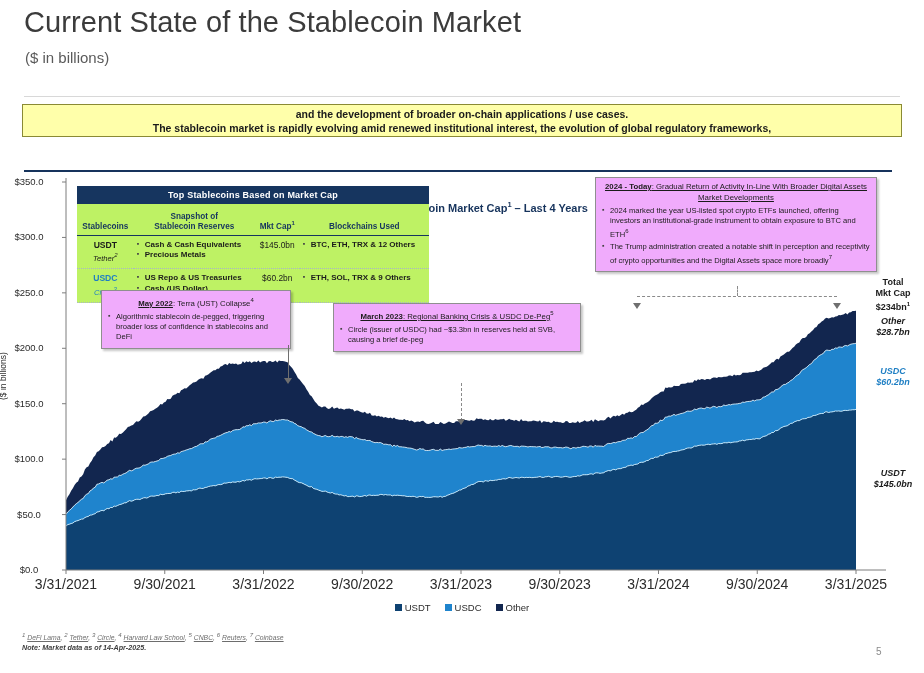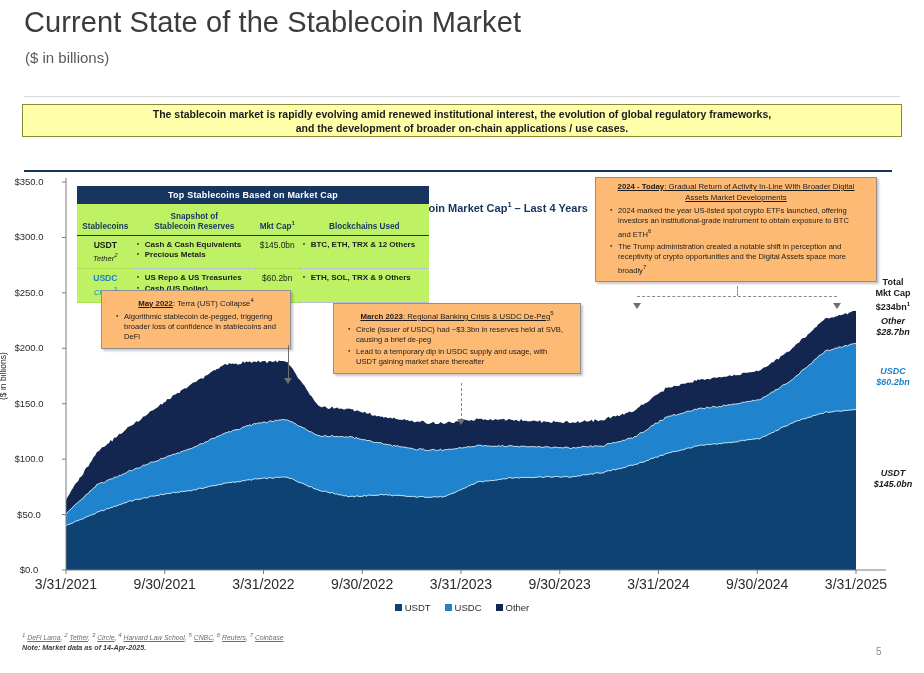--- a/index.html
+++ b/index.html
@@ -102,24 +102,24 @@
   .usdt-c{color:#1b1b1b;}
   .usdc-c{color:#1f7fc4;}
   .mktcap{text-align:center;font-size:8.4px;padding-top:8px;}
   .bul{margin:0;padding:0;list-style:none;font-weight:bold;}
   .bul li{position:relative;padding-left:8px;}
   .bul li:before{content:"▪";position:absolute;left:0;top:-1px;font-size:7px;color:#444;}
   sup{font-size:6px;vertical-align:super;}
 
   
   .callout{
-    position:absolute;background:#fdba74;border:1px solid #8f8f8f;
+    position:absolute;background:#f0abfc;border:1px solid #8f8f8f;
     box-shadow:2px 2px 2px rgba(0,0,0,.22);
     font-size:7.6px;color:#1b1b1b;line-height:10px;
-    padding:4px 14px;box-sizing:border-box;
+    padding:4px 6px;box-sizing:border-box;
   }
   .callout .ch{
     text-align:center;font-size:7.8px;margin-bottom:3px;line-height:10.5px;
   }
   .callout .ch b{text-decoration:underline;}
   .callout .chu{text-decoration:underline;}
   .callout ul{margin:0;padding:0;list-style:none;}
   .callout li{position:relative;padding-left:8px;margin-bottom:2px;}
   .callout li:before{content:"▪";position:absolute;left:0;top:-1px;font-size:7px;color:#444;}
 
@@ -158,22 +158,22 @@
 </head>
 <body>
 
 <div class="slide">
 
   <div class="title">Current State of the Stablecoin Market</div>
   <div class="subtitle">($ in billions)</div>
   <div class="hrule"></div>
 
   <div class="banner">
+    <div>and the development of broader on-chain applications / use cases.</div>
     <div>The stablecoin market is rapidly evolving amid renewed institutional interest, the evolution of global regulatory frameworks,</div>
-    <div>and the development of broader on-chain applications / use cases.</div>
   </div>
 
   <div class="chart-title">
     <span>Historical Stablecoin Market Cap</span><sup>1</sup><span> – Last 4 Years</span>
   </div>
   <div class="chart-rule"></div>
 
   <svg id="chart-svg" width="924" height="673" class="plot-wrap" style="position:absolute;left:0;top:0;">
       <path d="M 66 570 L 67.72 570.00 L 69.43 570.00 L 71.15 570.00 L 72.87 570.00 L 74.59 570.00 L 76.30 570.00 L 78.02 570.00 L 79.74 570.00 L 81.46 570.00 L 83.17 570.00 L 84.89 570.00 L 86.61 570.00 L 88.33 570.00 L 90.04 570.00 L 91.76 570.00 L 93.48 570.00 L 95.20 570.00 L 96.91 570.00 L 98.63 570.00 L 100.35 570.00 L 102.07 570.00 L 103.78 570.00 L 105.50 570.00 L 107.22 570.00 L 108.93 570.00 L 110.65 570.00 L 112.37 570.00 L 114.09 570.00 L 115.80 570.00 L 117.52 570.00 L 119.24 570.00 L 120.96 570.00 L 122.67 570.00 L 124.39 570.00 L 126.11 570.00 L 127.83 570.00 L 129.54 570.00 L 131.26 570.00 L 132.98 570.00 L 134.70 570.00 L 136.41 570.00 L 138.13 570.00 L 139.85 570.00 L 141.57 570.00 L 143.28 570.00 L 145.00 570.00 L 146.72 570.00 L 148.43 570.00 L 150.15 570.00 L 151.87 570.00 L 153.59 570.00 L 155.30 570.00 L 157.02 570.00 L 158.74 570.00 L 160.46 570.00 L 162.17 570.00 L 163.89 570.00 L 165.61 570.00 L 167.33 570.00 L 169.04 570.00 L 170.76 570.00 L 172.48 570.00 L 174.20 570.00 L 175.91 570.00 L 177.63 570.00 L 179.35 570.00 L 181.07 570.00 L 182.78 570.00 L 184.50 570.00 L 186.22 570.00 L 187.93 570.00 L 189.65 570.00 L 191.37 570.00 L 193.09 570.00 L 194.80 570.00 L 196.52 570.00 L 198.24 570.00 L 199.96 570.00 L 201.67 570.00 L 203.39 570.00 L 205.11 570.00 L 206.83 570.00 L 208.54 570.00 L 210.26 570.00 L 211.98 570.00 L 213.70 570.00 L 215.41 570.00 L 217.13 570.00 L 218.85 570.00 L 220.57 570.00 L 222.28 570.00 L 224.00 570.00 L 225.72 570.00 L 227.43 570.00 L 229.15 570.00 L 230.87 570.00 L 232.59 570.00 L 234.30 570.00 L 236.02 570.00 L 237.74 570.00 L 239.46 570.00 L 241.17 570.00 L 242.89 570.00 L 244.61 570.00 L 246.33 570.00 L 248.04 570.00 L 249.76 570.00 L 251.48 570.00 L 253.20 570.00 L 254.91 570.00 L 256.63 570.00 L 258.35 570.00 L 260.07 570.00 L 261.78 570.00 L 263.50 570.00 L 265.22 570.00 L 266.93 570.00 L 268.65 570.00 L 270.37 570.00 L 272.09 570.00 L 273.80 570.00 L 275.52 570.00 L 277.24 570.00 L 278.96 570.00 L 280.67 570.00 L 282.39 570.00 L 284.11 570.00 L 285.83 570.00 L 287.54 570.00 L 289.26 570.00 L 290.98 570.00 L 292.70 570.00 L 294.41 570.00 L 296.13 570.00 L 297.85 570.00 L 299.57 570.00 L 301.28 570.00 L 303.00 570.00 L 304.72 570.00 L 306.43 570.00 L 308.15 570.00 L 309.87 570.00 L 311.59 570.00 L 313.30 570.00 L 315.02 570.00 L 316.74 570.00 L 318.46 570.00 L 320.17 570.00 L 321.89 570.00 L 323.61 570.00 L 325.33 570.00 L 327.04 570.00 L 328.76 570.00 L 330.48 570.00 L 332.20 570.00 L 333.91 570.00 L 335.63 570.00 L 337.35 570.00 L 339.07 570.00 L 340.78 570.00 L 342.50 570.00 L 344.22 570.00 L 345.93 570.00 L 347.65 570.00 L 349.37 570.00 L 351.09 570.00 L 352.80 570.00 L 354.52 570.00 L 356.24 570.00 L 357.96 570.00 L 359.67 570.00 L 361.39 570.00 L 363.11 570.00 L 364.83 570.00 L 366.54 570.00 L 368.26 570.00 L 369.98 570.00 L 371.70 570.00 L 373.41 570.00 L 375.13 570.00 L 376.85 570.00 L 378.57 570.00 L 380.28 570.00 L 382.00 570.00 L 383.72 570.00 L 385.43 570.00 L 387.15 570.00 L 388.87 570.00 L 390.59 570.00 L 392.30 570.00 L 394.02 570.00 L 395.74 570.00 L 397.46 570.00 L 399.17 570.00 L 400.89 570.00 L 402.61 570.00 L 404.33 570.00 L 406.04 570.00 L 407.76 570.00 L 409.48 570.00 L 411.20 570.00 L 412.91 570.00 L 414.63 570.00 L 416.35 570.00 L 418.07 570.00 L 419.78 570.00 L 421.50 570.00 L 423.22 570.00 L 424.93 570.00 L 426.65 570.00 L 428.37 570.00 L 430.09 570.00 L 431.80 570.00 L 433.52 570.00 L 435.24 570.00 L 436.96 570.00 L 438.67 570.00 L 440.39 570.00 L 442.11 570.00 L 443.83 570.00 L 445.54 570.00 L 447.26 570.00 L 448.98 570.00 L 450.70 570.00 L 452.41 570.00 L 454.13 570.00 L 455.85 570.00 L 457.57 570.00 L 459.28 570.00 L 461.00 570.00 L 462.72 570.00 L 464.43 570.00 L 466.15 570.00 L 467.87 570.00 L 469.59 570.00 L 471.30 570.00 L 473.02 570.00 L 474.74 570.00 L 476.46 570.00 L 478.17 570.00 L 479.89 570.00 L 481.61 570.00 L 483.33 570.00 L 485.04 570.00 L 486.76 570.00 L 488.48 570.00 L 490.20 570.00 L 491.91 570.00 L 493.63 570.00 L 495.35 570.00 L 497.07 570.00 L 498.78 570.00 L 500.50 570.00 L 502.22 570.00 L 503.93 570.00 L 505.65 570.00 L 507.37 570.00 L 509.09 570.00 L 510.80 570.00 L 512.52 570.00 L 514.24 570.00 L 515.96 570.00 L 517.67 570.00 L 519.39 570.00 L 521.11 570.00 L 522.83 570.00 L 524.54 570.00 L 526.26 570.00 L 527.98 570.00 L 529.70 570.00 L 531.41 570.00 L 533.13 570.00 L 534.85 570.00 L 536.57 570.00 L 538.28 570.00 L 540.00 570.00 L 541.72 570.00 L 543.43 570.00 L 545.15 570.00 L 546.87 570.00 L 548.59 570.00 L 550.30 570.00 L 552.02 570.00 L 553.74 570.00 L 555.46 570.00 L 557.17 570.00 L 558.89 570.00 L 560.61 570.00 L 562.33 570.00 L 564.04 570.00 L 565.76 570.00 L 567.48 570.00 L 569.20 570.00 L 570.91 570.00 L 572.63 570.00 L 574.35 570.00 L 576.07 570.00 L 577.78 570.00 L 579.50 570.00 L 581.22 570.00 L 582.93 570.00 L 584.65 570.00 L 586.37 570.00 L 588.09 570.00 L 589.80 570.00 L 591.52 570.00 L 593.24 570.00 L 594.96 570.00 L 596.67 570.00 L 598.39 570.00 L 600.11 570.00 L 601.83 570.00 L 603.54 570.00 L 605.26 570.00 L 606.98 570.00 L 608.70 570.00 L 610.41 570.00 L 612.13 570.00 L 613.85 570.00 L 615.57 570.00 L 617.28 570.00 L 619.00 570.00 L 620.72 570.00 L 622.43 570.00 L 624.15 570.00 L 625.87 570.00 L 627.59 570.00 L 629.30 570.00 L 631.02 570.00 L 632.74 570.00 L 634.46 570.00 L 636.17 570.00 L 637.89 570.00 L 639.61 570.00 L 641.33 570.00 L 643.04 570.00 L 644.76 570.00 L 646.48 570.00 L 648.20 570.00 L 649.91 570.00 L 651.63 570.00 L 653.35 570.00 L 655.07 570.00 L 656.78 570.00 L 658.50 570.00 L 660.22 570.00 L 661.93 570.00 L 663.65 570.00 L 665.37 570.00 L 667.09 570.00 L 668.80 570.00 L 670.52 570.00 L 672.24 570.00 L 673.96 570.00 L 675.67 570.00 L 677.39 570.00 L 679.11 570.00 L 680.83 570.00 L 682.54 570.00 L 684.26 570.00 L 685.98 570.00 L 687.70 570.00 L 689.41 570.00 L 691.13 570.00 L 692.85 570.00 L 694.57 570.00 L 696.28 570.00 L 698.00 570.00 L 699.72 570.00 L 701.43 570.00 L 703.15 570.00 L 704.87 570.00 L 706.59 570.00 L 708.30 570.00 L 710.02 570.00 L 711.74 570.00 L 713.46 570.00 L 715.17 570.00 L 716.89 570.00 L 718.61 570.00 L 720.33 570.00 L 722.04 570.00 L 723.76 570.00 L 725.48 570.00 L 727.20 570.00 L 728.91 570.00 L 730.63 570.00 L 732.35 570.00 L 734.07 570.00 L 735.78 570.00 L 737.50 570.00 L 739.22 570.00 L 740.93 570.00 L 742.65 570.00 L 744.37 570.00 L 746.09 570.00 L 747.80 570.00 L 749.52 570.00 L 751.24 570.00 L 752.96 570.00 L 754.67 570.00 L 756.39 570.00 L 758.11 570.00 L 759.83 570.00 L 761.54 570.00 L 763.26 570.00 L 764.98 570.00 L 766.70 570.00 L 768.41 570.00 L 770.13 570.00 L 771.85 570.00 L 773.57 570.00 L 775.28 570.00 L 777.00 570.00 L 778.72 570.00 L 780.43 570.00 L 782.15 570.00 L 783.87 570.00 L 785.59 570.00 L 787.30 570.00 L 789.02 570.00 L 790.74 570.00 L 792.46 570.00 L 794.17 570.00 L 795.89 570.00 L 797.61 570.00 L 799.33 570.00 L 801.04 570.00 L 802.76 570.00 L 804.48 570.00 L 806.20 570.00 L 807.91 570.00 L 809.63 570.00 L 811.35 570.00 L 813.07 570.00 L 814.78 570.00 L 816.50 570.00 L 818.22 570.00 L 819.93 570.00 L 821.65 570.00 L 823.37 570.00 L 825.09 570.00 L 826.80 570.00 L 828.52 570.00 L 830.24 570.00 L 831.96 570.00 L 833.67 570.00 L 835.39 570.00 L 837.11 570.00 L 838.83 570.00 L 840.54 570.00 L 842.26 570.00 L 843.98 570.00 L 845.70 570.00 L 847.41 570.00 L 849.13 570.00 L 850.85 570.00 L 852.57 570.00 L 854.28 570.00 L 856.00 570.00 L 856.00 409.42 L 854.28 409.76 L 852.57 409.78 L 850.85 410.04 L 849.13 410.10 L 847.41 410.56 L 845.70 410.40 L 843.98 410.41 L 842.26 411.10 L 840.54 411.23 L 838.83 410.91 L 837.11 411.11 L 835.39 410.97 L 833.67 411.59 L 831.96 411.90 L 830.24 412.05 L 828.52 412.54 L 826.80 411.84 L 825.09 411.99 L 823.37 413.41 L 821.65 413.48 L 819.93 413.68 L 818.22 414.21 L 816.50 415.03 L 814.78 415.46 L 813.07 415.57 L 811.35 416.86 L 809.63 417.27 L 807.91 417.43 L 806.20 418.54 L 804.48 418.74 L 802.76 418.85 L 801.04 419.54 L 799.33 420.68 L 797.61 420.61 L 795.89 421.28 L 794.17 421.95 L 792.46 423.14 L 790.74 423.37 L 789.02 424.58 L 787.30 425.79 L 785.59 426.14 L 783.87 426.48 L 782.15 427.36 L 780.43 428.08 L 778.72 429.90 L 777.00 430.61 L 775.28 430.68 L 773.57 432.49 L 771.85 432.51 L 770.13 433.85 L 768.41 434.19 L 766.70 435.59 L 764.98 436.14 L 763.26 436.49 L 761.54 437.52 L 759.83 438.81 L 758.11 438.76 L 756.39 438.48 L 754.67 439.13 L 752.96 438.98 L 751.24 439.55 L 749.52 439.48 L 747.80 439.79 L 746.09 439.92 L 744.37 440.79 L 742.65 440.11 L 740.93 440.89 L 739.22 440.96 L 737.50 441.82 L 735.78 441.97 L 734.07 441.99 L 732.35 442.36 L 730.63 442.81 L 728.91 442.18 L 727.20 442.87 L 725.48 442.76 L 723.76 442.78 L 722.04 443.47 L 720.33 443.67 L 718.61 443.50 L 716.89 444.36 L 715.17 443.74 L 713.46 443.95 L 711.74 444.07 L 710.02 444.76 L 708.30 444.18 L 706.59 444.47 L 704.87 445.08 L 703.15 445.14 L 701.43 445.00 L 699.72 445.25 L 698.00 445.64 L 696.28 446.16 L 694.57 446.09 L 692.85 447.23 L 691.13 448.08 L 689.41 447.88 L 687.70 448.03 L 685.98 448.55 L 684.26 449.49 L 682.54 449.85 L 680.83 450.12 L 679.11 450.84 L 677.39 451.08 L 675.67 451.47 L 673.96 451.41 L 672.24 451.86 L 670.52 452.61 L 668.80 452.79 L 667.09 453.31 L 665.37 453.71 L 663.65 455.00 L 661.93 455.56 L 660.22 455.19 L 658.50 456.78 L 656.78 457.22 L 655.07 457.06 L 653.35 458.41 L 651.63 458.39 L 649.91 459.14 L 648.20 460.48 L 646.48 460.64 L 644.76 461.64 L 643.04 462.28 L 641.33 462.24 L 639.61 462.62 L 637.89 463.99 L 636.17 464.26 L 634.46 464.55 L 632.74 465.48 L 631.02 465.03 L 629.30 465.70 L 627.59 465.93 L 625.87 467.22 L 624.15 467.45 L 622.43 467.92 L 620.72 468.63 L 619.00 468.65 L 617.28 468.98 L 615.57 469.87 L 613.85 469.29 L 612.13 469.89 L 610.41 470.87 L 608.70 470.56 L 606.98 471.02 L 605.26 471.68 L 603.54 472.82 L 601.83 473.01 L 600.11 473.34 L 598.39 472.95 L 596.67 472.84 L 594.96 473.05 L 593.24 474.34 L 591.52 473.87 L 589.80 473.92 L 588.09 474.65 L 586.37 474.76 L 584.65 474.78 L 582.93 474.76 L 581.22 475.46 L 579.50 476.12 L 577.78 475.75 L 576.07 476.54 L 574.35 476.46 L 572.63 476.78 L 570.91 477.19 L 569.20 477.21 L 567.48 476.76 L 565.76 476.42 L 564.04 476.69 L 562.33 477.10 L 560.61 477.13 L 558.89 476.77 L 557.17 476.39 L 555.46 476.50 L 553.74 476.79 L 552.02 477.39 L 550.30 476.94 L 548.59 476.28 L 546.87 476.73 L 545.15 476.80 L 543.43 477.44 L 541.72 477.29 L 540.00 476.53 L 538.28 476.96 L 536.57 477.27 L 534.85 477.32 L 533.13 477.64 L 531.41 477.62 L 529.70 477.32 L 527.98 477.52 L 526.26 477.33 L 524.54 477.69 L 522.83 477.35 L 521.11 477.25 L 519.39 478.03 L 517.67 477.77 L 515.96 477.49 L 514.24 477.86 L 512.52 478.21 L 510.80 477.82 L 509.09 477.38 L 507.37 478.29 L 505.65 478.98 L 503.93 478.72 L 502.22 478.90 L 500.50 479.44 L 498.78 479.33 L 497.07 480.10 L 495.35 480.11 L 493.63 480.45 L 491.91 480.64 L 490.20 480.27 L 488.48 481.17 L 486.76 480.94 L 485.04 480.68 L 483.33 482.02 L 481.61 481.46 L 479.89 481.49 L 478.17 481.67 L 476.46 482.48 L 474.74 483.64 L 473.02 484.45 L 471.30 484.61 L 469.59 485.67 L 467.87 486.12 L 466.15 487.62 L 464.43 488.18 L 462.72 488.73 L 461.00 489.96 L 459.28 490.11 L 457.57 491.21 L 455.85 491.97 L 454.13 492.90 L 452.41 493.44 L 450.70 493.91 L 448.98 494.76 L 447.26 495.30 L 445.54 496.35 L 443.83 496.44 L 442.11 497.31 L 440.39 496.30 L 438.67 496.94 L 436.96 496.94 L 435.24 496.78 L 433.52 496.78 L 431.80 497.13 L 430.09 497.38 L 428.37 497.36 L 426.65 497.29 L 424.93 497.35 L 423.22 496.33 L 421.50 496.67 L 419.78 496.35 L 418.07 497.10 L 416.35 497.32 L 414.63 496.57 L 412.91 496.28 L 411.20 496.65 L 409.48 496.38 L 407.76 496.55 L 406.04 496.22 L 404.33 495.81 L 402.61 495.79 L 400.89 495.58 L 399.17 495.41 L 397.46 495.17 L 395.74 495.43 L 394.02 495.12 L 392.30 495.92 L 390.59 494.95 L 388.87 494.95 L 387.15 494.97 L 385.43 494.51 L 383.72 495.05 L 382.00 494.42 L 380.28 494.45 L 378.57 495.16 L 376.85 495.24 L 375.13 495.44 L 373.41 495.25 L 371.70 495.56 L 369.98 494.93 L 368.26 495.16 L 366.54 496.18 L 364.83 495.45 L 363.11 496.04 L 361.39 496.46 L 359.67 496.64 L 357.96 496.02 L 356.24 495.85 L 354.52 496.99 L 352.80 496.14 L 351.09 496.31 L 349.37 496.57 L 347.65 496.63 L 345.93 495.56 L 344.22 495.97 L 342.50 495.33 L 340.78 494.79 L 339.07 494.98 L 337.35 494.06 L 335.63 494.10 L 333.91 493.56 L 332.20 492.42 L 330.48 493.03 L 328.76 492.62 L 327.04 491.96 L 325.33 491.04 L 323.61 491.34 L 321.89 491.33 L 320.17 490.67 L 318.46 490.06 L 316.74 489.28 L 315.02 488.94 L 313.30 488.40 L 311.59 486.58 L 309.87 486.92 L 308.15 486.23 L 306.43 485.18 L 304.72 484.43 L 303.00 483.51 L 301.28 482.75 L 299.57 482.67 L 297.85 481.96 L 296.13 480.90 L 294.41 480.02 L 292.70 478.72 L 290.98 478.61 L 289.26 478.25 L 287.54 477.40 L 285.83 477.21 L 284.11 476.98 L 282.39 476.90 L 280.67 477.21 L 278.96 477.17 L 277.24 477.47 L 275.52 477.09 L 273.80 478.25 L 272.09 478.16 L 270.37 477.57 L 268.65 477.79 L 266.93 478.87 L 265.22 477.92 L 263.50 477.98 L 261.78 478.52 L 260.07 478.62 L 258.35 478.85 L 256.63 478.93 L 254.91 478.66 L 253.20 479.22 L 251.48 480.20 L 249.76 479.60 L 248.04 479.98 L 246.33 479.90 L 244.61 481.01 L 242.89 480.42 L 241.17 481.30 L 239.46 481.93 L 237.74 481.49 L 236.02 482.13 L 234.30 482.14 L 232.59 481.91 L 230.87 482.74 L 229.15 482.39 L 227.43 482.85 L 225.72 483.15 L 224.00 483.00 L 222.28 484.17 L 220.57 484.65 L 218.85 484.52 L 217.13 485.03 L 215.41 485.79 L 213.70 485.56 L 211.98 485.91 L 210.26 486.10 L 208.54 486.56 L 206.83 487.29 L 205.11 487.47 L 203.39 488.37 L 201.67 488.51 L 199.96 488.01 L 198.24 488.56 L 196.52 489.64 L 194.80 489.88 L 193.09 489.76 L 191.37 490.93 L 189.65 490.61 L 187.93 490.87 L 186.22 490.93 L 184.50 491.41 L 182.78 491.49 L 181.07 491.18 L 179.35 492.52 L 177.63 492.01 L 175.91 492.94 L 174.20 492.18 L 172.48 492.44 L 170.76 493.48 L 169.04 493.44 L 167.33 493.59 L 165.61 493.80 L 163.89 494.38 L 162.17 494.68 L 160.46 494.19 L 158.74 495.57 L 157.02 495.42 L 155.30 495.96 L 153.59 496.16 L 151.87 496.00 L 150.15 496.27 L 148.43 497.30 L 146.72 498.08 L 145.00 497.65 L 143.28 497.93 L 141.57 498.67 L 139.85 499.54 L 138.13 499.22 L 136.41 499.32 L 134.70 499.77 L 132.98 500.76 L 131.26 501.14 L 129.54 500.63 L 127.83 501.58 L 126.11 502.82 L 124.39 502.87 L 122.67 503.67 L 120.96 504.32 L 119.24 504.69 L 117.52 505.56 L 115.80 506.36 L 114.09 506.07 L 112.37 507.59 L 110.65 507.45 L 108.93 508.71 L 107.22 508.45 L 105.50 509.43 L 103.78 510.74 L 102.07 510.36 L 100.35 510.94 L 98.63 511.74 L 96.91 512.05 L 95.20 513.69 L 93.48 514.18 L 91.76 515.01 L 90.04 515.11 L 88.33 516.38 L 86.61 516.85 L 84.89 517.59 L 83.17 519.01 L 81.46 519.12 L 79.74 519.84 L 78.02 520.59 L 76.30 521.01 L 74.59 521.65 L 72.87 523.04 L 71.15 523.54 L 69.43 524.13 L 67.72 524.64 L 66.00 526.04 Z" fill="#0e4272"></path>
       <path d="M 66 526.0438037169852 L 67.72 524.64 L 69.43 524.13 L 71.15 523.54 L 72.87 523.04 L 74.59 521.65 L 76.30 521.01 L 78.02 520.59 L 79.74 519.84 L 81.46 519.12 L 83.17 519.01 L 84.89 517.59 L 86.61 516.85 L 88.33 516.38 L 90.04 515.11 L 91.76 515.01 L 93.48 514.18 L 95.20 513.69 L 96.91 512.05 L 98.63 511.74 L 100.35 510.94 L 102.07 510.36 L 103.78 510.74 L 105.50 509.43 L 107.22 508.45 L 108.93 508.71 L 110.65 507.45 L 112.37 507.59 L 114.09 506.07 L 115.80 506.36 L 117.52 505.56 L 119.24 504.69 L 120.96 504.32 L 122.67 503.67 L 124.39 502.87 L 126.11 502.82 L 127.83 501.58 L 129.54 500.63 L 131.26 501.14 L 132.98 500.76 L 134.70 499.77 L 136.41 499.32 L 138.13 499.22 L 139.85 499.54 L 141.57 498.67 L 143.28 497.93 L 145.00 497.65 L 146.72 498.08 L 148.43 497.30 L 150.15 496.27 L 151.87 496.00 L 153.59 496.16 L 155.30 495.96 L 157.02 495.42 L 158.74 495.57 L 160.46 494.19 L 162.17 494.68 L 163.89 494.38 L 165.61 493.80 L 167.33 493.59 L 169.04 493.44 L 170.76 493.48 L 172.48 492.44 L 174.20 492.18 L 175.91 492.94 L 177.63 492.01 L 179.35 492.52 L 181.07 491.18 L 182.78 491.49 L 184.50 491.41 L 186.22 490.93 L 187.93 490.87 L 189.65 490.61 L 191.37 490.93 L 193.09 489.76 L 194.80 489.88 L 196.52 489.64 L 198.24 488.56 L 199.96 488.01 L 201.67 488.51 L 203.39 488.37 L 205.11 487.47 L 206.83 487.29 L 208.54 486.56 L 210.26 486.10 L 211.98 485.91 L 213.70 485.56 L 215.41 485.79 L 217.13 485.03 L 218.85 484.52 L 220.57 484.65 L 222.28 484.17 L 224.00 483.00 L 225.72 483.15 L 227.43 482.85 L 229.15 482.39 L 230.87 482.74 L 232.59 481.91 L 234.30 482.14 L 236.02 482.13 L 237.74 481.49 L 239.46 481.93 L 241.17 481.30 L 242.89 480.42 L 244.61 481.01 L 246.33 479.90 L 248.04 479.98 L 249.76 479.60 L 251.48 480.20 L 253.20 479.22 L 254.91 478.66 L 256.63 478.93 L 258.35 478.85 L 260.07 478.62 L 261.78 478.52 L 263.50 477.98 L 265.22 477.92 L 266.93 478.87 L 268.65 477.79 L 270.37 477.57 L 272.09 478.16 L 273.80 478.25 L 275.52 477.09 L 277.24 477.47 L 278.96 477.17 L 280.67 477.21 L 282.39 476.90 L 284.11 476.98 L 285.83 477.21 L 287.54 477.40 L 289.26 478.25 L 290.98 478.61 L 292.70 478.72 L 294.41 480.02 L 296.13 480.90 L 297.85 481.96 L 299.57 482.67 L 301.28 482.75 L 303.00 483.51 L 304.72 484.43 L 306.43 485.18 L 308.15 486.23 L 309.87 486.92 L 311.59 486.58 L 313.30 488.40 L 315.02 488.94 L 316.74 489.28 L 318.46 490.06 L 320.17 490.67 L 321.89 491.33 L 323.61 491.34 L 325.33 491.04 L 327.04 491.96 L 328.76 492.62 L 330.48 493.03 L 332.20 492.42 L 333.91 493.56 L 335.63 494.10 L 337.35 494.06 L 339.07 494.98 L 340.78 494.79 L 342.50 495.33 L 344.22 495.97 L 345.93 495.56 L 347.65 496.63 L 349.37 496.57 L 351.09 496.31 L 352.80 496.14 L 354.52 496.99 L 356.24 495.85 L 357.96 496.02 L 359.67 496.64 L 361.39 496.46 L 363.11 496.04 L 364.83 495.45 L 366.54 496.18 L 368.26 495.16 L 369.98 494.93 L 371.70 495.56 L 373.41 495.25 L 375.13 495.44 L 376.85 495.24 L 378.57 495.16 L 380.28 494.45 L 382.00 494.42 L 383.72 495.05 L 385.43 494.51 L 387.15 494.97 L 388.87 494.95 L 390.59 494.95 L 392.30 495.92 L 394.02 495.12 L 395.74 495.43 L 397.46 495.17 L 399.17 495.41 L 400.89 495.58 L 402.61 495.79 L 404.33 495.81 L 406.04 496.22 L 407.76 496.55 L 409.48 496.38 L 411.20 496.65 L 412.91 496.28 L 414.63 496.57 L 416.35 497.32 L 418.07 497.10 L 419.78 496.35 L 421.50 496.67 L 423.22 496.33 L 424.93 497.35 L 426.65 497.29 L 428.37 497.36 L 430.09 497.38 L 431.80 497.13 L 433.52 496.78 L 435.24 496.78 L 436.96 496.94 L 438.67 496.94 L 440.39 496.30 L 442.11 497.31 L 443.83 496.44 L 445.54 496.35 L 447.26 495.30 L 448.98 494.76 L 450.70 493.91 L 452.41 493.44 L 454.13 492.90 L 455.85 491.97 L 457.57 491.21 L 459.28 490.11 L 461.00 489.96 L 462.72 488.73 L 464.43 488.18 L 466.15 487.62 L 467.87 486.12 L 469.59 485.67 L 471.30 484.61 L 473.02 484.45 L 474.74 483.64 L 476.46 482.48 L 478.17 481.67 L 479.89 481.49 L 481.61 481.46 L 483.33 482.02 L 485.04 480.68 L 486.76 480.94 L 488.48 481.17 L 490.20 480.27 L 491.91 480.64 L 493.63 480.45 L 495.35 480.11 L 497.07 480.10 L 498.78 479.33 L 500.50 479.44 L 502.22 478.90 L 503.93 478.72 L 505.65 478.98 L 507.37 478.29 L 509.09 477.38 L 510.80 477.82 L 512.52 478.21 L 514.24 477.86 L 515.96 477.49 L 517.67 477.77 L 519.39 478.03 L 521.11 477.25 L 522.83 477.35 L 524.54 477.69 L 526.26 477.33 L 527.98 477.52 L 529.70 477.32 L 531.41 477.62 L 533.13 477.64 L 534.85 477.32 L 536.57 477.27 L 538.28 476.96 L 540.00 476.53 L 541.72 477.29 L 543.43 477.44 L 545.15 476.80 L 546.87 476.73 L 548.59 476.28 L 550.30 476.94 L 552.02 477.39 L 553.74 476.79 L 555.46 476.50 L 557.17 476.39 L 558.89 476.77 L 560.61 477.13 L 562.33 477.10 L 564.04 476.69 L 565.76 476.42 L 567.48 476.76 L 569.20 477.21 L 570.91 477.19 L 572.63 476.78 L 574.35 476.46 L 576.07 476.54 L 577.78 475.75 L 579.50 476.12 L 581.22 475.46 L 582.93 474.76 L 584.65 474.78 L 586.37 474.76 L 588.09 474.65 L 589.80 473.92 L 591.52 473.87 L 593.24 474.34 L 594.96 473.05 L 596.67 472.84 L 598.39 472.95 L 600.11 473.34 L 601.83 473.01 L 603.54 472.82 L 605.26 471.68 L 606.98 471.02 L 608.70 470.56 L 610.41 470.87 L 612.13 469.89 L 613.85 469.29 L 615.57 469.87 L 617.28 468.98 L 619.00 468.65 L 620.72 468.63 L 622.43 467.92 L 624.15 467.45 L 625.87 467.22 L 627.59 465.93 L 629.30 465.70 L 631.02 465.03 L 632.74 465.48 L 634.46 464.55 L 636.17 464.26 L 637.89 463.99 L 639.61 462.62 L 641.33 462.24 L 643.04 462.28 L 644.76 461.64 L 646.48 460.64 L 648.20 460.48 L 649.91 459.14 L 651.63 458.39 L 653.35 458.41 L 655.07 457.06 L 656.78 457.22 L 658.50 456.78 L 660.22 455.19 L 661.93 455.56 L 663.65 455.00 L 665.37 453.71 L 667.09 453.31 L 668.80 452.79 L 670.52 452.61 L 672.24 451.86 L 673.96 451.41 L 675.67 451.47 L 677.39 451.08 L 679.11 450.84 L 680.83 450.12 L 682.54 449.85 L 684.26 449.49 L 685.98 448.55 L 687.70 448.03 L 689.41 447.88 L 691.13 448.08 L 692.85 447.23 L 694.57 446.09 L 696.28 446.16 L 698.00 445.64 L 699.72 445.25 L 701.43 445.00 L 703.15 445.14 L 704.87 445.08 L 706.59 444.47 L 708.30 444.18 L 710.02 444.76 L 711.74 444.07 L 713.46 443.95 L 715.17 443.74 L 716.89 444.36 L 718.61 443.50 L 720.33 443.67 L 722.04 443.47 L 723.76 442.78 L 725.48 442.76 L 727.20 442.87 L 728.91 442.18 L 730.63 442.81 L 732.35 442.36 L 734.07 441.99 L 735.78 441.97 L 737.50 441.82 L 739.22 440.96 L 740.93 440.89 L 742.65 440.11 L 744.37 440.79 L 746.09 439.92 L 747.80 439.79 L 749.52 439.48 L 751.24 439.55 L 752.96 438.98 L 754.67 439.13 L 756.39 438.48 L 758.11 438.76 L 759.83 438.81 L 761.54 437.52 L 763.26 436.49 L 764.98 436.14 L 766.70 435.59 L 768.41 434.19 L 770.13 433.85 L 771.85 432.51 L 773.57 432.49 L 775.28 430.68 L 777.00 430.61 L 778.72 429.90 L 780.43 428.08 L 782.15 427.36 L 783.87 426.48 L 785.59 426.14 L 787.30 425.79 L 789.02 424.58 L 790.74 423.37 L 792.46 423.14 L 794.17 421.95 L 795.89 421.28 L 797.61 420.61 L 799.33 420.68 L 801.04 419.54 L 802.76 418.85 L 804.48 418.74 L 806.20 418.54 L 807.91 417.43 L 809.63 417.27 L 811.35 416.86 L 813.07 415.57 L 814.78 415.46 L 816.50 415.03 L 818.22 414.21 L 819.93 413.68 L 821.65 413.48 L 823.37 413.41 L 825.09 411.99 L 826.80 411.84 L 828.52 412.54 L 830.24 412.05 L 831.96 411.90 L 833.67 411.59 L 835.39 410.97 L 837.11 411.11 L 838.83 410.91 L 840.54 411.23 L 842.26 411.10 L 843.98 410.41 L 845.70 410.40 L 847.41 410.56 L 849.13 410.10 L 850.85 410.04 L 852.57 409.78 L 854.28 409.76 L 856.00 409.42 L 856.00 343.26 L 854.28 343.64 L 852.57 343.85 L 850.85 344.18 L 849.13 344.99 L 847.41 346.00 L 845.70 345.44 L 843.98 346.05 L 842.26 347.36 L 840.54 347.07 L 838.83 346.97 L 837.11 348.27 L 835.39 347.92 L 833.67 349.29 L 831.96 349.30 L 830.24 350.49 L 828.52 350.36 L 826.80 350.04 L 825.09 350.96 L 823.37 353.35 L 821.65 354.34 L 819.93 355.22 L 818.22 356.27 L 816.50 358.55 L 814.78 359.40 L 813.07 361.36 L 811.35 363.67 L 809.63 364.46 L 807.91 366.15 L 806.20 367.68 L 804.48 368.83 L 802.76 369.72 L 801.04 371.26 L 799.33 374.11 L 797.61 375.04 L 795.89 376.21 L 794.17 377.91 L 792.46 379.71 L 790.74 380.41 L 789.02 382.20 L 787.30 383.07 L 785.59 384.33 L 783.87 384.47 L 782.15 385.61 L 780.43 387.05 L 778.72 388.86 L 777.00 389.46 L 775.28 389.77 L 773.57 392.12 L 771.85 391.88 L 770.13 393.37 L 768.41 394.84 L 766.70 395.60 L 764.98 396.88 L 763.26 397.03 L 761.54 398.99 L 759.83 399.72 L 758.11 399.89 L 756.39 399.94 L 754.67 400.96 L 752.96 400.08 L 751.24 401.20 L 749.52 401.39 L 747.80 401.53 L 746.09 401.84 L 744.37 402.37 L 742.65 402.11 L 740.93 403.22 L 739.22 403.41 L 737.50 403.87 L 735.78 403.97 L 734.07 404.06 L 732.35 404.29 L 730.63 404.94 L 728.91 404.57 L 727.20 405.19 L 725.48 405.59 L 723.76 404.97 L 722.04 406.39 L 720.33 406.78 L 718.61 406.46 L 716.89 407.60 L 715.17 406.70 L 713.46 406.34 L 711.74 407.20 L 710.02 408.15 L 708.30 407.46 L 706.59 407.16 L 704.87 408.63 L 703.15 408.58 L 701.43 408.04 L 699.72 408.19 L 698.00 408.81 L 696.28 409.67 L 694.57 409.05 L 692.85 410.47 L 691.13 411.19 L 689.41 411.28 L 687.70 411.08 L 685.98 411.81 L 684.26 412.75 L 682.54 413.23 L 680.83 413.59 L 679.11 414.17 L 677.39 414.64 L 675.67 415.35 L 673.96 414.38 L 672.24 415.43 L 670.52 416.18 L 668.80 416.07 L 667.09 417.10 L 665.37 417.04 L 663.65 419.67 L 661.93 420.62 L 660.22 420.08 L 658.50 422.82 L 656.78 423.28 L 655.07 423.19 L 653.35 425.37 L 651.63 425.60 L 649.91 427.42 L 648.20 429.04 L 646.48 430.13 L 644.76 431.23 L 643.04 432.56 L 641.33 432.51 L 639.61 433.30 L 637.89 434.91 L 636.17 436.62 L 634.46 436.55 L 632.74 438.30 L 631.02 437.89 L 629.30 438.43 L 627.59 438.34 L 625.87 439.94 L 624.15 440.23 L 622.43 440.40 L 620.72 441.58 L 619.00 441.63 L 617.28 441.95 L 615.57 442.81 L 613.85 442.41 L 612.13 443.11 L 610.41 443.59 L 608.70 443.40 L 606.98 443.89 L 605.26 445.25 L 603.54 446.57 L 601.83 446.17 L 600.11 446.13 L 598.39 446.01 L 596.67 446.14 L 594.96 445.40 L 593.24 447.17 L 591.52 446.06 L 589.80 445.94 L 588.09 447.18 L 586.37 446.68 L 584.65 446.42 L 582.93 446.25 L 581.22 447.03 L 579.50 447.56 L 577.78 447.31 L 576.07 448.13 L 574.35 447.63 L 572.63 447.69 L 570.91 448.84 L 569.20 448.02 L 567.48 447.29 L 565.76 447.02 L 564.04 447.70 L 562.33 447.97 L 560.61 447.59 L 558.89 447.72 L 557.17 447.47 L 555.46 447.07 L 553.74 447.17 L 552.02 448.00 L 550.30 447.66 L 548.59 446.82 L 546.87 446.84 L 545.15 446.72 L 543.43 447.29 L 541.72 447.57 L 540.00 446.49 L 538.28 446.72 L 536.57 447.02 L 534.85 446.72 L 533.13 446.74 L 531.41 446.62 L 529.70 446.51 L 527.98 447.04 L 526.26 446.53 L 524.54 446.28 L 522.83 446.13 L 521.11 446.07 L 519.39 447.03 L 517.67 446.33 L 515.96 446.37 L 514.24 446.44 L 512.52 446.02 L 510.80 445.43 L 509.09 445.77 L 507.37 446.37 L 505.65 446.69 L 503.93 446.25 L 502.22 445.44 L 500.50 446.42 L 498.78 445.56 L 497.07 446.41 L 495.35 446.17 L 493.63 446.21 L 491.91 446.50 L 490.20 445.88 L 488.48 446.03 L 486.76 445.97 L 485.04 445.31 L 483.33 446.29 L 481.61 445.38 L 479.89 445.40 L 478.17 444.99 L 476.46 445.66 L 474.74 446.53 L 473.02 446.61 L 471.30 446.71 L 469.59 447.03 L 467.87 446.50 L 466.15 447.25 L 464.43 447.43 L 462.72 447.91 L 461.00 447.98 L 459.28 447.53 L 457.57 448.50 L 455.85 448.74 L 454.13 448.90 L 452.41 449.09 L 450.70 449.49 L 448.98 449.02 L 447.26 449.51 L 445.54 449.66 L 443.83 449.93 L 442.11 450.54 L 440.39 449.07 L 438.67 450.34 L 436.96 450.35 L 435.24 450.27 L 433.52 449.34 L 431.80 449.62 L 430.09 450.22 L 428.37 450.51 L 426.65 450.50 L 424.93 450.32 L 423.22 448.94 L 421.50 449.13 L 419.78 448.56 L 418.07 449.65 L 416.35 450.06 L 414.63 449.37 L 412.91 448.84 L 411.20 448.25 L 409.48 448.03 L 407.76 447.94 L 406.04 447.44 L 404.33 447.15 L 402.61 447.01 L 400.89 446.82 L 399.17 446.71 L 397.46 445.49 L 395.74 446.32 L 394.02 445.04 L 392.30 446.50 L 390.59 444.66 L 388.87 444.88 L 387.15 444.36 L 385.43 444.17 L 383.72 444.34 L 382.00 443.21 L 380.28 442.55 L 378.57 442.73 L 376.85 442.42 L 375.13 442.66 L 373.41 442.17 L 371.70 441.60 L 369.98 440.48 L 368.26 440.48 L 366.54 440.52 L 364.83 439.56 L 363.11 439.84 L 361.39 439.41 L 359.67 438.98 L 357.96 438.61 L 356.24 437.42 L 354.52 438.61 L 352.80 437.01 L 351.09 436.70 L 349.37 436.51 L 347.65 437.35 L 345.93 436.69 L 344.22 437.33 L 342.50 436.45 L 340.78 436.40 L 339.07 437.05 L 337.35 436.31 L 335.63 436.67 L 333.91 436.67 L 332.20 435.32 L 330.48 436.39 L 328.76 436.70 L 327.04 436.49 L 325.33 435.44 L 323.61 436.13 L 321.89 436.79 L 320.17 435.84 L 318.46 435.50 L 316.74 435.00 L 315.02 434.16 L 313.30 433.33 L 311.59 431.97 L 309.87 431.71 L 308.15 430.73 L 306.43 429.76 L 304.72 428.34 L 303.00 427.84 L 301.28 426.72 L 299.57 426.32 L 297.85 425.76 L 296.13 424.02 L 294.41 423.37 L 292.70 422.06 L 290.98 421.80 L 289.26 420.92 L 287.54 419.97 L 285.83 420.04 L 284.11 419.68 L 282.39 419.52 L 280.67 419.93 L 278.96 420.03 L 277.24 420.69 L 275.52 420.00 L 273.80 421.51 L 272.09 421.42 L 270.37 420.81 L 268.65 421.59 L 266.93 423.07 L 265.22 422.17 L 263.50 422.07 L 261.78 422.83 L 260.07 423.04 L 258.35 422.90 L 256.63 423.66 L 254.91 423.81 L 253.20 423.82 L 251.48 425.66 L 249.76 424.75 L 248.04 425.82 L 246.33 425.68 L 244.61 427.02 L 242.89 426.83 L 241.17 428.55 L 239.46 429.50 L 237.74 429.67 L 236.02 429.69 L 234.30 430.01 L 232.59 430.56 L 230.87 432.13 L 229.15 431.48 L 227.43 432.42 L 225.72 432.80 L 224.00 433.48 L 222.28 434.43 L 220.57 435.34 L 218.85 436.07 L 217.13 436.36 L 215.41 437.86 L 213.70 438.20 L 211.98 438.68 L 210.26 439.11 L 208.54 440.94 L 206.83 441.94 L 205.11 441.86 L 203.39 443.80 L 201.67 443.73 L 199.96 443.93 L 198.24 445.32 L 196.52 446.34 L 194.80 446.74 L 193.09 447.66 L 191.37 448.61 L 189.65 448.77 L 187.93 449.52 L 186.22 449.99 L 184.50 450.66 L 182.78 451.17 L 181.07 451.66 L 179.35 453.13 L 177.63 452.81 L 175.91 453.98 L 174.20 454.11 L 172.48 454.52 L 170.76 455.53 L 169.04 455.84 L 167.33 456.34 L 165.61 457.60 L 163.89 458.12 L 162.17 458.51 L 160.46 458.63 L 158.74 460.57 L 157.02 460.98 L 155.30 461.51 L 153.59 462.05 L 151.87 461.96 L 150.15 462.41 L 148.43 463.85 L 146.72 464.60 L 145.00 465.21 L 143.28 465.08 L 141.57 466.58 L 139.85 467.74 L 138.13 468.12 L 136.41 468.20 L 134.70 468.94 L 132.98 470.23 L 131.26 470.89 L 129.54 470.33 L 127.83 471.52 L 126.11 472.88 L 124.39 473.58 L 122.67 474.31 L 120.96 475.43 L 119.24 475.32 L 117.52 476.93 L 115.80 477.10 L 114.09 477.15 L 112.37 479.19 L 110.65 478.75 L 108.93 479.82 L 107.22 480.15 L 105.50 481.57 L 103.78 482.99 L 102.07 482.33 L 100.35 483.01 L 98.63 483.95 L 96.91 484.25 L 95.20 487.20 L 93.48 488.04 L 91.76 489.99 L 90.04 490.86 L 88.33 493.52 L 86.61 494.22 L 84.89 495.70 L 83.17 498.51 L 81.46 499.27 L 79.74 500.83 L 78.02 502.43 L 76.30 503.69 L 74.59 505.20 L 72.87 507.03 L 71.15 508.98 L 69.43 510.39 L 67.72 512.03 L 66.00 514.32 Z" fill="#1f84cd"></path>
@@ -305,21 +305,20 @@
       <li>Algorithmic stablecoin de-pegged, triggering broader loss of confidence in stablecoins and DeFi</li>
     </ul>
   </div>
 
   <div class="callout" id="callout-mar2023">
     <div class="ch">
       <b>March 2023</b><span class="chu">: Regional Banking Crisis &amp; USDC De-Peg</span><sup>5</sup>
     </div>
     <ul>
       <li>Circle (issuer of USDC) had ~$3.3bn in reserves held at SVB, causing a brief de-peg</li>
-      <li>Lead to a temporary dip in USDC supply and usage, with USDT gaining market share thereafter</li>
     </ul>
   </div>
 
   <div class="callout" id="callout-2024">
     <div class="ch">
       <b>2024 - Today</b><span class="chu">: Gradual Return of Activity In-Line With Broader Digital Assets Market Developments</span>
     </div>
     <ul id="c2024-bullets">
         <li>2024 marked the year US-listed spot crypto ETFs launched, offering investors an institutional-grade instrument to obtain exposure to BTC and ETH<sup>6</sup></li>
         <li>The Trump administration created a notable shift in perception and receptivity of crypto opportunities and the Digital Assets space more broadly<sup>7</sup></li>

